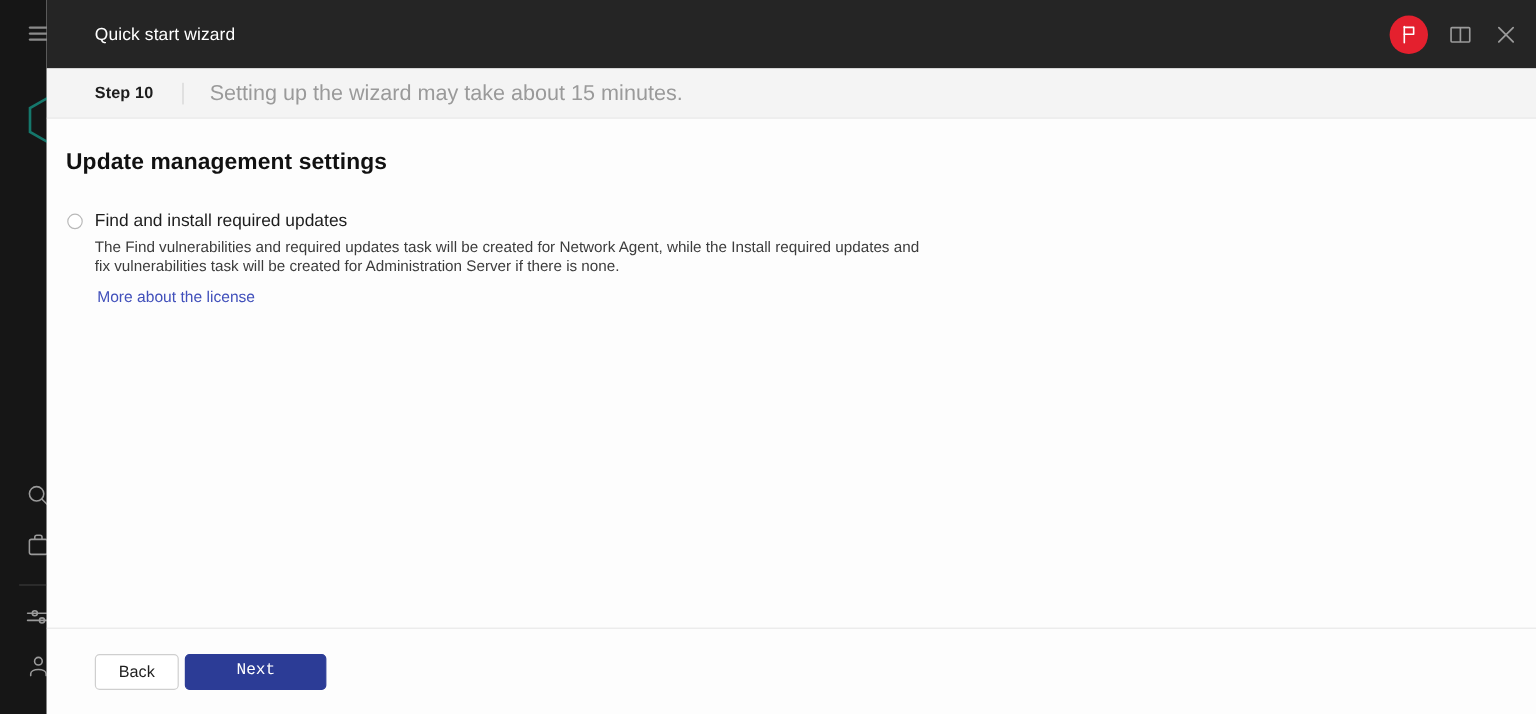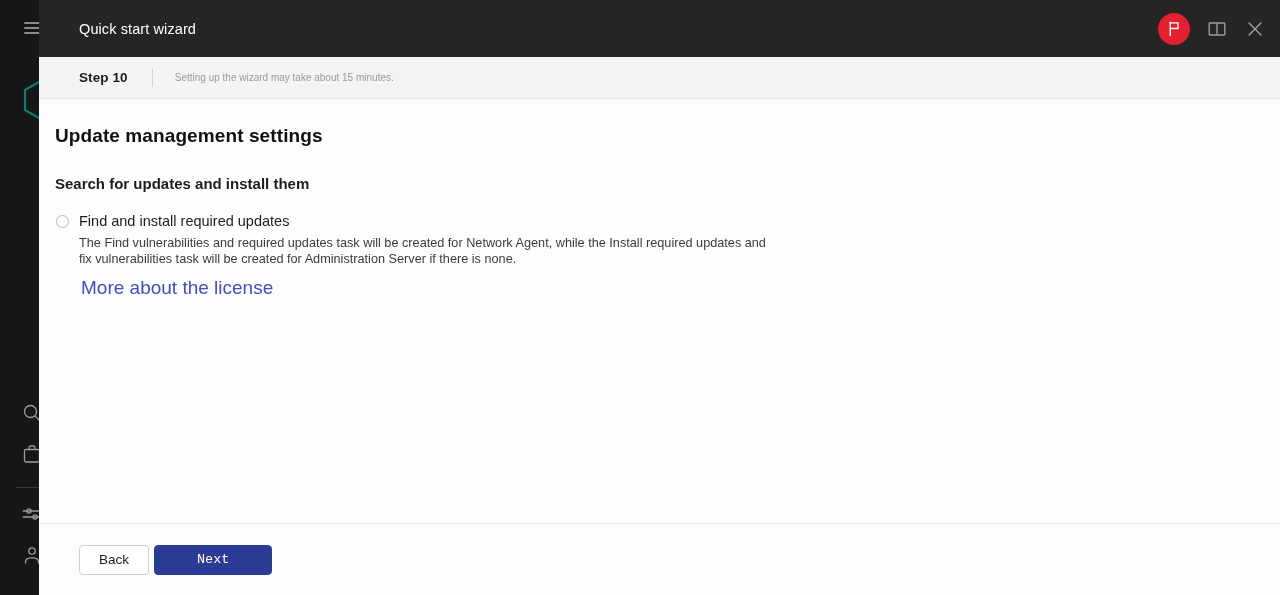--- a/index.html
+++ b/index.html
@@ -125,21 +125,21 @@
     font-weight: bold;
     color: #1d1d1d;
     letter-spacing: .1px;
   }
   .step-sep {
     width: 1px; height: 18px;
     background: #d2d2d2;
     margin: 0 22px 0 24px;
   }
   .step-desc {
-    font-size: 10px;
+    font-size: 18px;
     color: #9a9a9a;
   }
 
   .wizard-body {
     flex: 1 1 auto;
     padding: 26px 40px 0 16px;
     overflow: hidden;
     background: #fdfdfd;
   }
 
@@ -193,21 +193,21 @@
     color: #3c3c3c;
     line-height: 15.5px;
     margin: 6px 0 0 24px;
     max-width: 690px;
   }
   .opt-block { margin-bottom: 22px; }
   .opt-block:last-child { margin-bottom: 0; }
 
   .license-link {
     display: inline-block;
-    font-size: 19px;
+    font-size: 13px;
     color: #4150bb;
     text-decoration: none;
     margin: 10px 0 0 26px;
     cursor: pointer;
   }
 
   .wizard-footer {
     flex: 0 0 auto;
     height: 72px;
     border-top: 1px solid #e8e8e8;
@@ -323,21 +323,20 @@
     <div class="step-bar">
       <span class="step-label">Step 10</span>
       <span class="step-sep"></span>
       <span class="step-desc">Setting up the wizard may take about 15 minutes.</span>
     </div>
 
     <div class="wizard-body">
 
       <h1 class="page-title">Update management settings</h1>
 
-      <h2 class="section-title">Search for updates and install them</h2>
 
 
       <div class="opt-block">
         <div class="radio-row">
           <span class="radio"></span>
           <span class="radio-label">Find and install required updates</span>
         </div>
         <div class="radio-desc">The Find vulnerabilities and required updates task will be created for Network Agent, while the Install required updates and fix vulnerabilities task will be created for Administration Server if there is none.</div>
         <a class="license-link">More about the license</a>
       </div>

